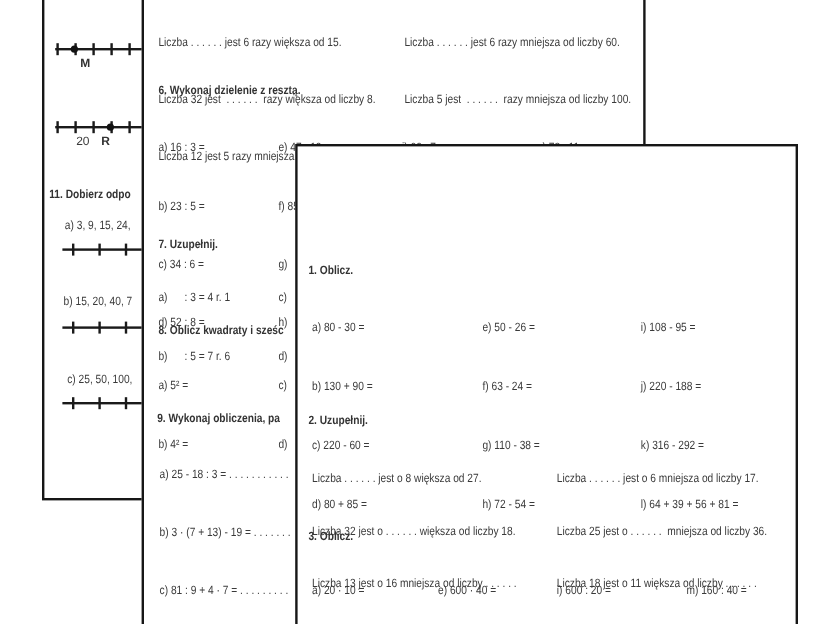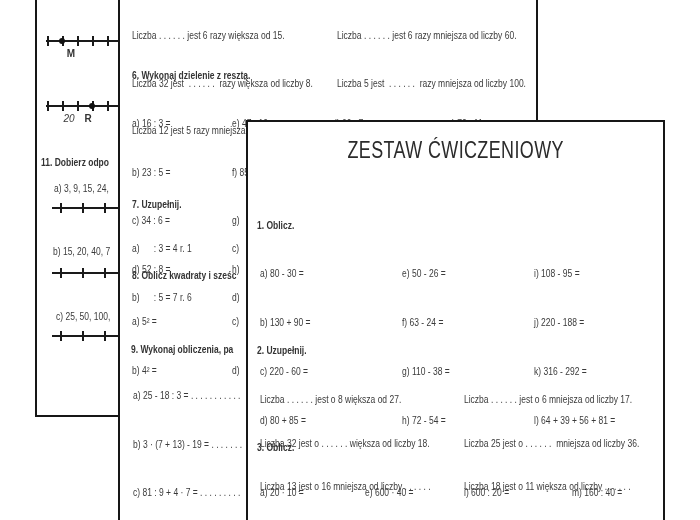--- a/index.html
+++ b/index.html
@@ -46,21 +46,21 @@
 
     <div class="nl" style="left:9px;top:123px;width:101px;">
       <i style="left:1px"></i>
       <i style="left:16px"></i>
       <i style="left:31px"></i>
       <i style="left:46px"></i>
       <i style="left:61px"></i>
       <i style="left:76px"></i>
       <b style="left:43px"></b>
     </div>
-    <span class="t" style="left:24px;top:131px;width:16px;text-align:center;font-style:italic;">20</span>
+    <span class="t" style="left:24px;top:131px;width:16px;text-align:center;">20</span>
     <span class="t b" style="left:46px;top:131px;width:10px;text-align:center;">R</span>
 
     <span class="hd" style="left:4px;top:175px;">11. Dobierz odpo</span>
 
     <span class="t cx" style="left:17px;top:201px;">a) 3, 9, 15, 24,</span>
     <div class="nl" style="left:15px;top:225px;width:101px;">
       <i style="left:8px"></i>
       <i style="left:30px"></i>
       <i style="left:52px"></i>
       <i style="left:74px"></i>
@@ -148,23 +148,20 @@
       <div>c) 81 : 9 + 4 · 7 = . . . . . . . . .</div>
       
       
       
       
     </div>
   </div>
 
   <div class="page page-c">
 
-    <div class="ctr" style="top:15px;">
-      <span class="title-text">ZESTAW ĆWICZENIOWY</span>
-    </div>
 
     <span class="hd" style="left:9px;top:98px;">1. Oblicz.</span>
     <div class="col" style="left:12px;top:122px;--rh:25px;">
       <div>a) 80 - 30 =</div>
       <div>b) 130 + 90 =</div>
       <div>c) 220 - 60 =</div>
       <div>d) 80 + 85 =</div>
     </div>
     <div class="col" style="left:154px;top:122px;--rh:25px;">
       <div>e) 50 - 26 =</div>

